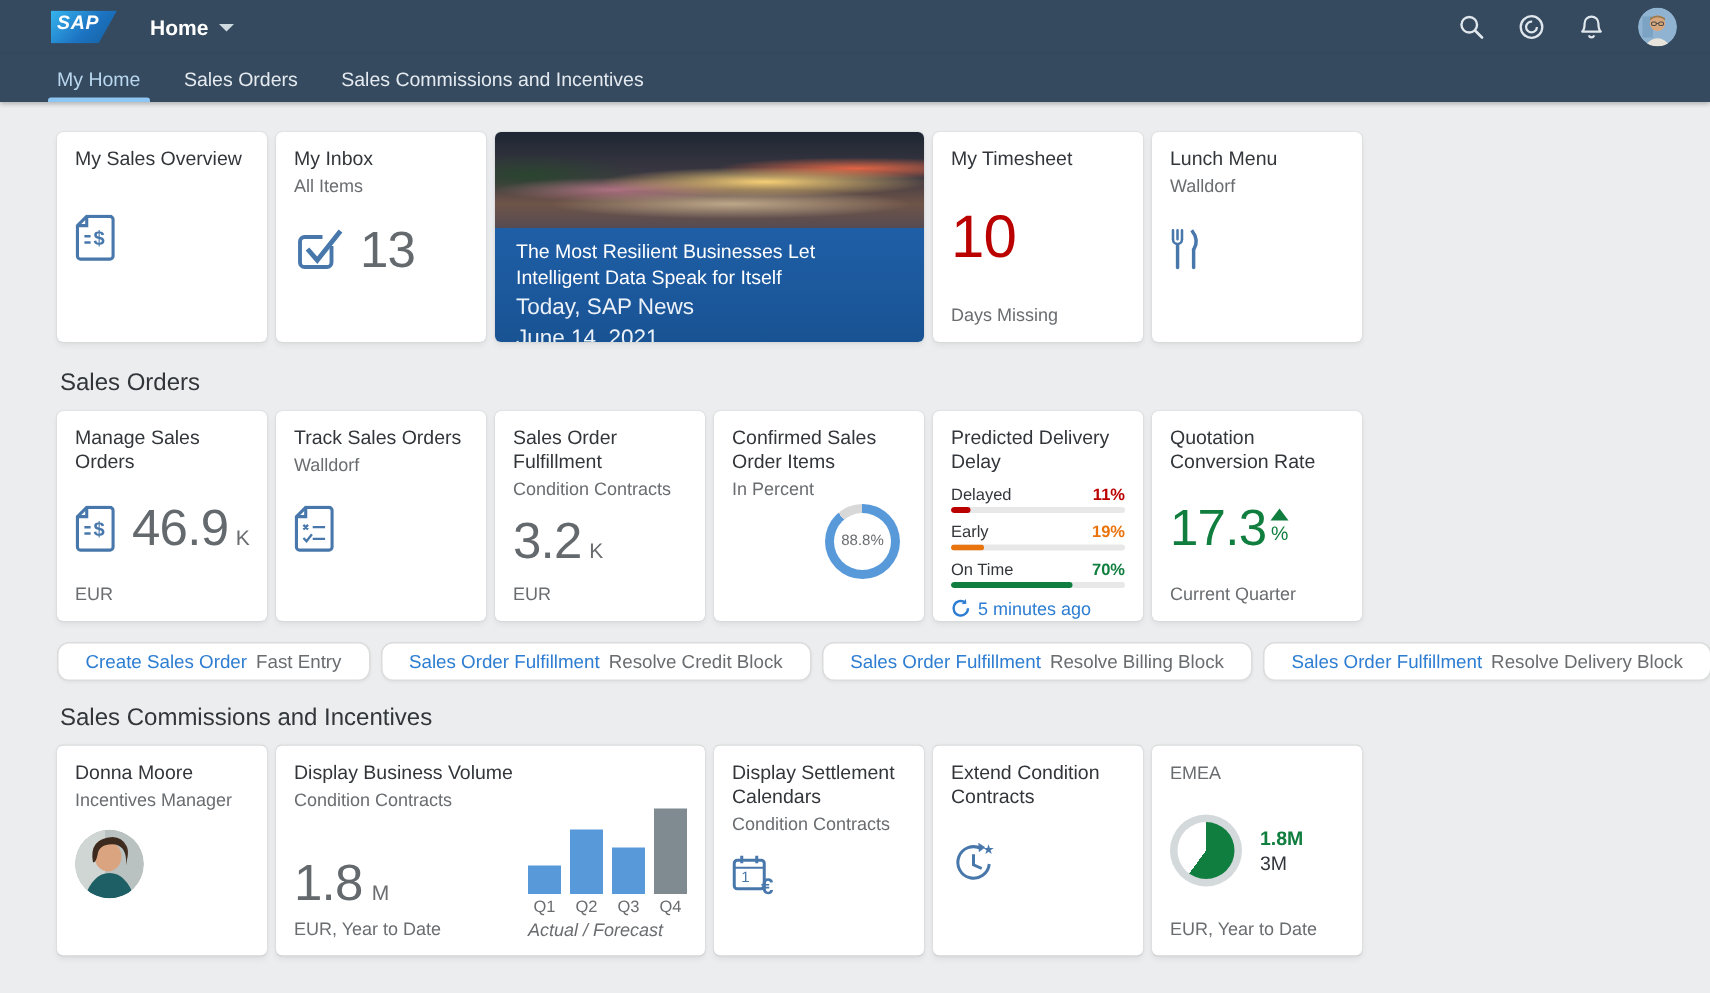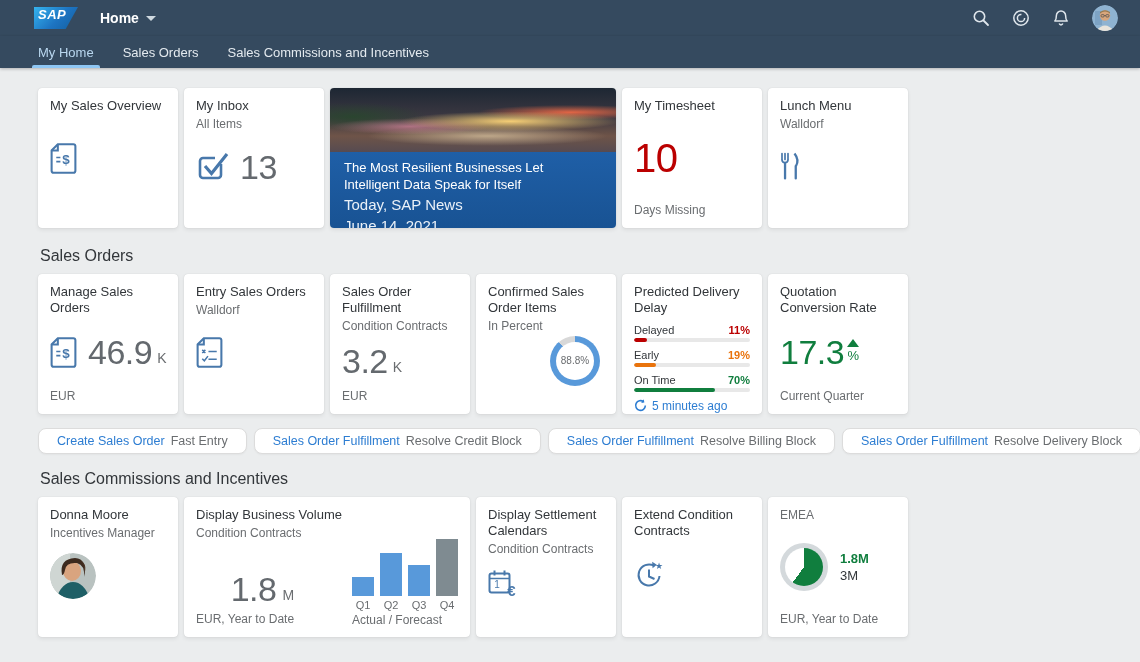--- a/index.html
+++ b/index.html
@@ -70,27 +70,27 @@
   .dl-row { margin-bottom:7px; }
   .dl-line { display:flex; justify-content:space-between; font-size:11px; color:#32363a; margin-bottom:2px; }
   .dl-val { font-weight:bold; }
   .dl-track { height:4px; background:#e8e8e8; border-radius:2px; overflow:hidden; }
   .dl-fill { height:4px; border-radius:2px; }
   .refresh-line { display:flex; align-items:center; gap:5px; font-size:12px; color:#2d7dd2; height:16px; }
 
   
   .bv-tile { grid-column:span 2; }
   .bv-body { flex:1; display:flex; align-items:flex-end; }
-  .bv-left { display:flex; flex-direction:column;align-items:flex-end; }
+  .bv-left { display:flex; flex-direction:column; }
   .bv-right { margin-left:auto; display:flex; flex-direction:column; align-items:flex-start; }
   .bv-bars { display:flex; align-items:flex-end; gap:6px; height:62px; }
   .bv-col { display:flex; flex-direction:column; align-items:center; width:22px; }
   .bv-bar { width:22px; }
   .bv-lbl { font-size:11px; color:#6a6d70; margin-top:3px; }
-  .bv-caption { font-size:12px; color:#6a6d70; margin-top:2px; }
+  .bv-caption { font-size:12px; color:#6a6d70; margin-top:2px;font-style:italic; }
 
   
   .pie-outer { width:48px; height:48px; border-radius:50%; background:#d4d9dc; display:flex; align-items:center; justify-content:center; }
   .pie-inner { width:38px; height:38px; border-radius:50%; }
   .pie-vals { margin-left:12px; display:flex; flex-direction:column; gap:2px; }
   .pie-actual { font-size:13px; font-weight:bold; color:#107e3e; }
   .pie-target { font-size:13px; color:#32363a; }
 
   
   .links-row { display:flex; gap:7px; margin-top:14px; }
@@ -229,21 +229,21 @@
               <path d="M6 14 h4 M6 18 h4" stroke="#4878ab" stroke-width="1.6"></path>
             </svg>
           <span class="kpi">46.9</span>
           <span class="kpi-unit" style="margin-left:-6px">K</span>
         </div>
       </div>
       <div class="t-foot">EUR</div>
     </div>
 
     <div class="tile">
-      <div class="t-title">Entry Sales Orders</div>
+      <div class="t-title">Track Sales Orders</div>
       <div class="t-sub">Walldorf</div>
       <div class="t-body">
         <svg width="27" height="31" viewBox="0 0 26 30">
             <path d="M7.5 1.2 H22.5 a2 2 0 0 1 2 2 V26.8 a2 2 0 0 1 -2 2 H3.5 a2 2 0 0 1 -2-2 V7.2 Z" fill="none" stroke="#4878ab" stroke-width="2"></path>
             <path d="M7.5 1.2 V7.2 H1.5" fill="none" stroke="#4878ab" stroke-width="2"></path>
             <path d="M6 12.5 l3 3 m0-3 l-3 3 M12 14 h8" stroke="#4878ab" stroke-width="1.5"></path>
             <path d="M6 21 l2 2 3.5-4.5 M12 21.5 h8" fill="none" stroke="#4878ab" stroke-width="1.5"></path>
           </svg>
       </div>
       <div class="t-foot"></div>

